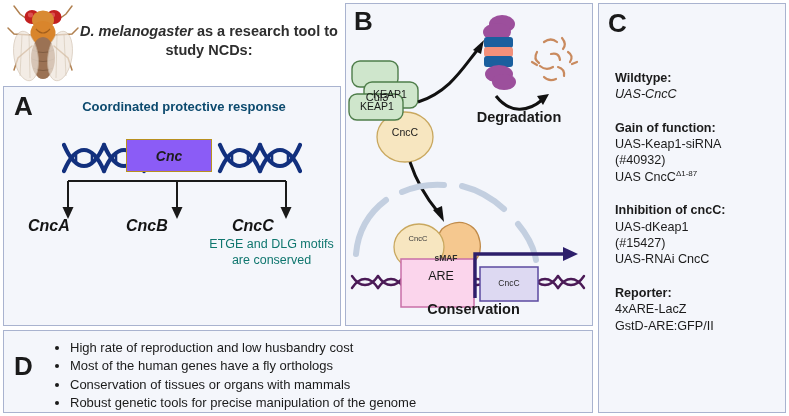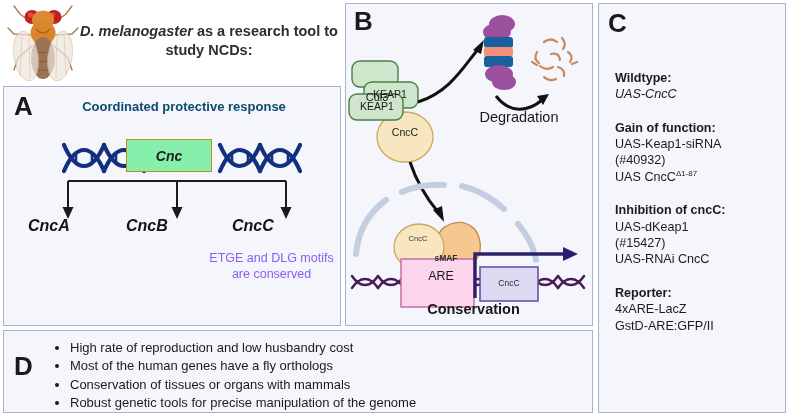--- a/index.html
+++ b/index.html
@@ -43,50 +43,50 @@
   
   #panelA{left:3px;top:86px;width:338px;height:240px;}
   #panelA .panel-letter{left:10px;top:6px;}
   #aTitle{
     position:absolute;left:40px;top:12px;width:280px;text-align:center;
     font-size:13px;font-weight:bold;line-height:1.25;color:#0c4a6e;
   }
   #aDna{position:absolute;left:58px;top:50px;width:240px;height:42px;}
   #cncBox{
     position:absolute;left:122px;top:52px;width:86px;height:33px;
-    background:#86efac;border:1.6px solid #b8901f;box-sizing:border-box;
+    background:#8b5cf6;border:1.6px solid #b8901f;box-sizing:border-box;
     display:flex;align-items:center;justify-content:center;
     font-style:italic;font-weight:bold;font-size:14px;color:#1d1d1d;
   }
   #aArrows{position:absolute;left:30px;top:88px;width:280px;height:55px;}
   .cncLabel{
     position:absolute;font-style:italic;font-weight:bold;font-size:16px;
     color:#141414;white-space:nowrap;
   }
   #cncA{left:24px;top:130px;}
   #cncB{left:122px;top:130px;}
   #cncC{left:228px;top:130px;}
   #motifTxt{
-    position:absolute;left:205px;top:164px;width:125px;text-align:center;
-    font-size:12.5px;line-height:1.25;color:#8b5cf6;
+    position:absolute;left:205px;top:150px;width:125px;text-align:center;
+    font-size:12.5px;line-height:1.25;color:#0f766e;
   }
 
   
   #panelB{left:345px;top:3px;width:248px;height:323px;}
   #panelB .panel-letter{left:8px;top:4px;}
   #bSvg{position:absolute;left:0;top:0;width:246px;height:321px;}
   .bubble-label{
     position:absolute;text-align:center;color:#1a1a1a;pointer-events:none;
   }
   #lblCul3{left:10px;top:64px;width:42px;font-size:11px;margin-top:23px;}
   #lblKeap1a{left:18px;top:84px;width:52px;font-size:10.5px;}
   #lblKeap1b{left:5px;top:96px;width:52px;font-size:10.5px;}
   #lblCncC1{left:34px;top:122px;width:50px;font-size:10.5px;}
   #lblDegradation{
-    left:108px;top:105px;width:130px;font-size:14.5px;font-weight:normal;
+    left:108px;top:105px;width:130px;font-size:14.5px;font-weight:bold;
   }
   #lblCncC2{left:50px;top:230px;width:44px;font-size:7.5px;color:#3a3a3a;}
   #lblsMAF{left:78px;top:249px;width:44px;font-size:8.5px;font-weight:bold;color:#2c2c2c;}
   #lblARE{left:62px;top:265px;width:66px;font-size:12.5px;color:#1a1a1a;}
   #lblGene{left:140px;top:274px;width:46px;font-size:8.5px;color:#2b2b2b;}
   #lblTranscription{
     left:40px;top:297px;width:175px;font-size:14.5px;font-weight:bold;
   }
 
   

